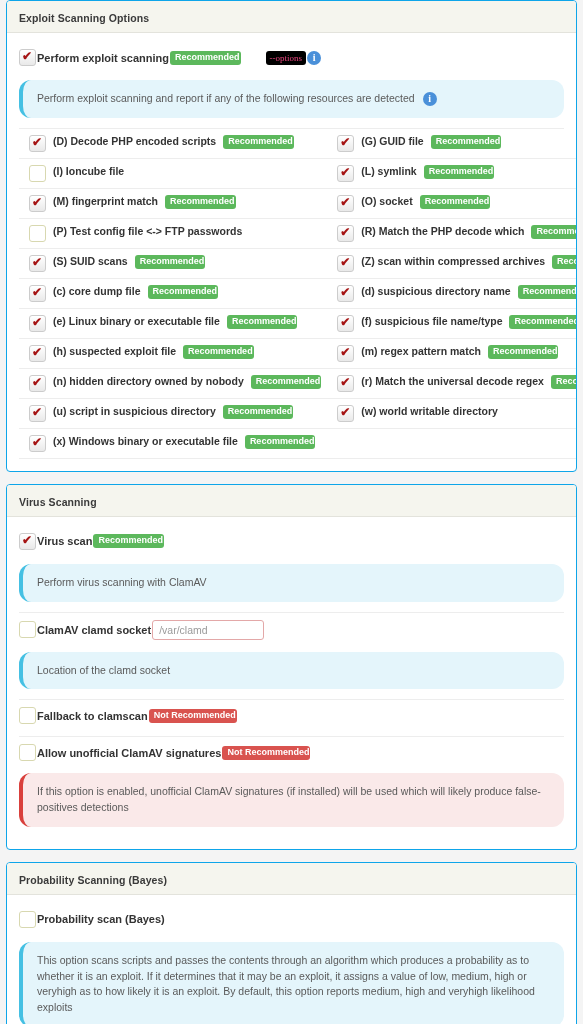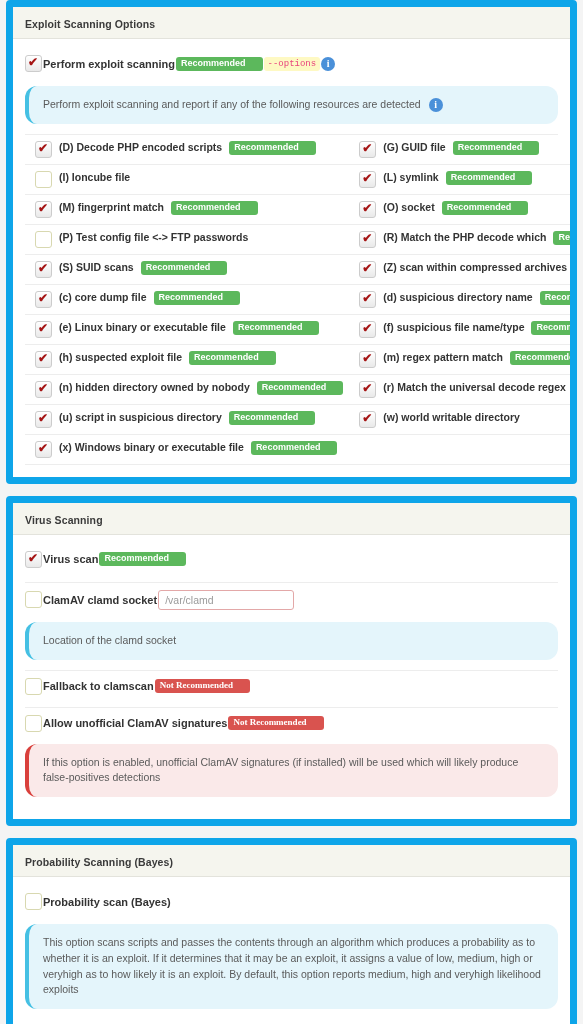--- a/index.html
+++ b/index.html
@@ -13,21 +13,21 @@
   body {
     width: 583px;
     min-height: 1024px;
     padding: 0;
   }
   .page { width: 583px; padding: 0 6px; }
 
   
   .panel {
     background: #ffffff;
-    border: 7px solid #0ea5e9;
+    border: 1px solid #0ea5e9;
     border-radius: 4px;
     margin-bottom: 12px;
     overflow: hidden;
   }
   .panel-heading {
     background: #f5f5ee;
     border-bottom: 1px solid #e3e3dc;
     padding: 7px 12px 6px 12px;
   }
   .panel-title {
@@ -83,36 +83,37 @@
     white-space: nowrap;
   }
 
   
   .badge {
     display: inline-block;
     font-size: 9px;
     font-weight: bold;
     color: #ffffff;
     border-radius: 3px;
-    padding: 2px 17px 3px 5px;
+    padding: 2px 1px 3px 5px;
     line-height: 1;
     white-space: nowrap;
   }
   .badge.rec { background: #5cb85c; }
-  .badge.notrec { background: #d9534f; font-family: Liberation Serif, serif; }
+  .badge.notrec { background: #d9534f; }
 
   .code-tag {
     display: inline-block;
-    font-family: Liberation Mono, monospace;
+    font-family: Liberation Serif, serif;
     font-size: 9px;
     color: #e8447d;
-    background: #fef9c3;
+    background: #000000;
     border-radius: 3px;
     padding: 2px 4px;
     white-space: nowrap;
+    margin-left: 24px;
   }
 
   
   .info-icon {
     display: inline-block;
     width: 14px;
     height: 14px;
     border-radius: 50%;
     background: #4a90d9;
     color: #ffffff;
@@ -174,21 +175,21 @@
   }
 
   
   .txt-input {
     font-family: "Liberation Sans", sans-serif;
     font-size: 10.5px;
     color: #555;
     padding: 3px 6px;
     border: 1px solid #e3a8a8;
     border-radius: 3px;
-    width: 136px;
+    width: 112px;
     height: 20px;
     outline: none;
     background: #fff;
   }
   .txt-input::placeholder { color: #9a9a9a; }
 
   .sub-row { padding: 7px 0 4px 0; }
 </style>
 </head>
 <body>
@@ -326,20 +327,21 @@
   <div class="panel">
     <div class="panel-heading">
       <span class="panel-title">Virus Scanning</span>
     </div>
     <div class="panel-body" id="virus-body">
         <div class="opt-row">
           <span class="cb checked"></span>
           <span class="opt-label">Virus scan</span>
           <span class="badge rec">Recommended</span>
         </div>
+        <div class="alert info">Perform virus scanning with ClamAV</div>
         <div class="hr"></div>
         <div class="opt-row sub-row">
           <span class="cb unchecked"></span>
           <span class="opt-label">ClamAV clamd socket</span>
           <input type="text" class="txt-input" placeholder="/var/clamd" style="">
         </div>
         <div class="alert info">Location of the clamd socket</div>
         <div class="hr"></div>
         <div class="opt-row sub-row">
           <span class="cb unchecked"></span>

